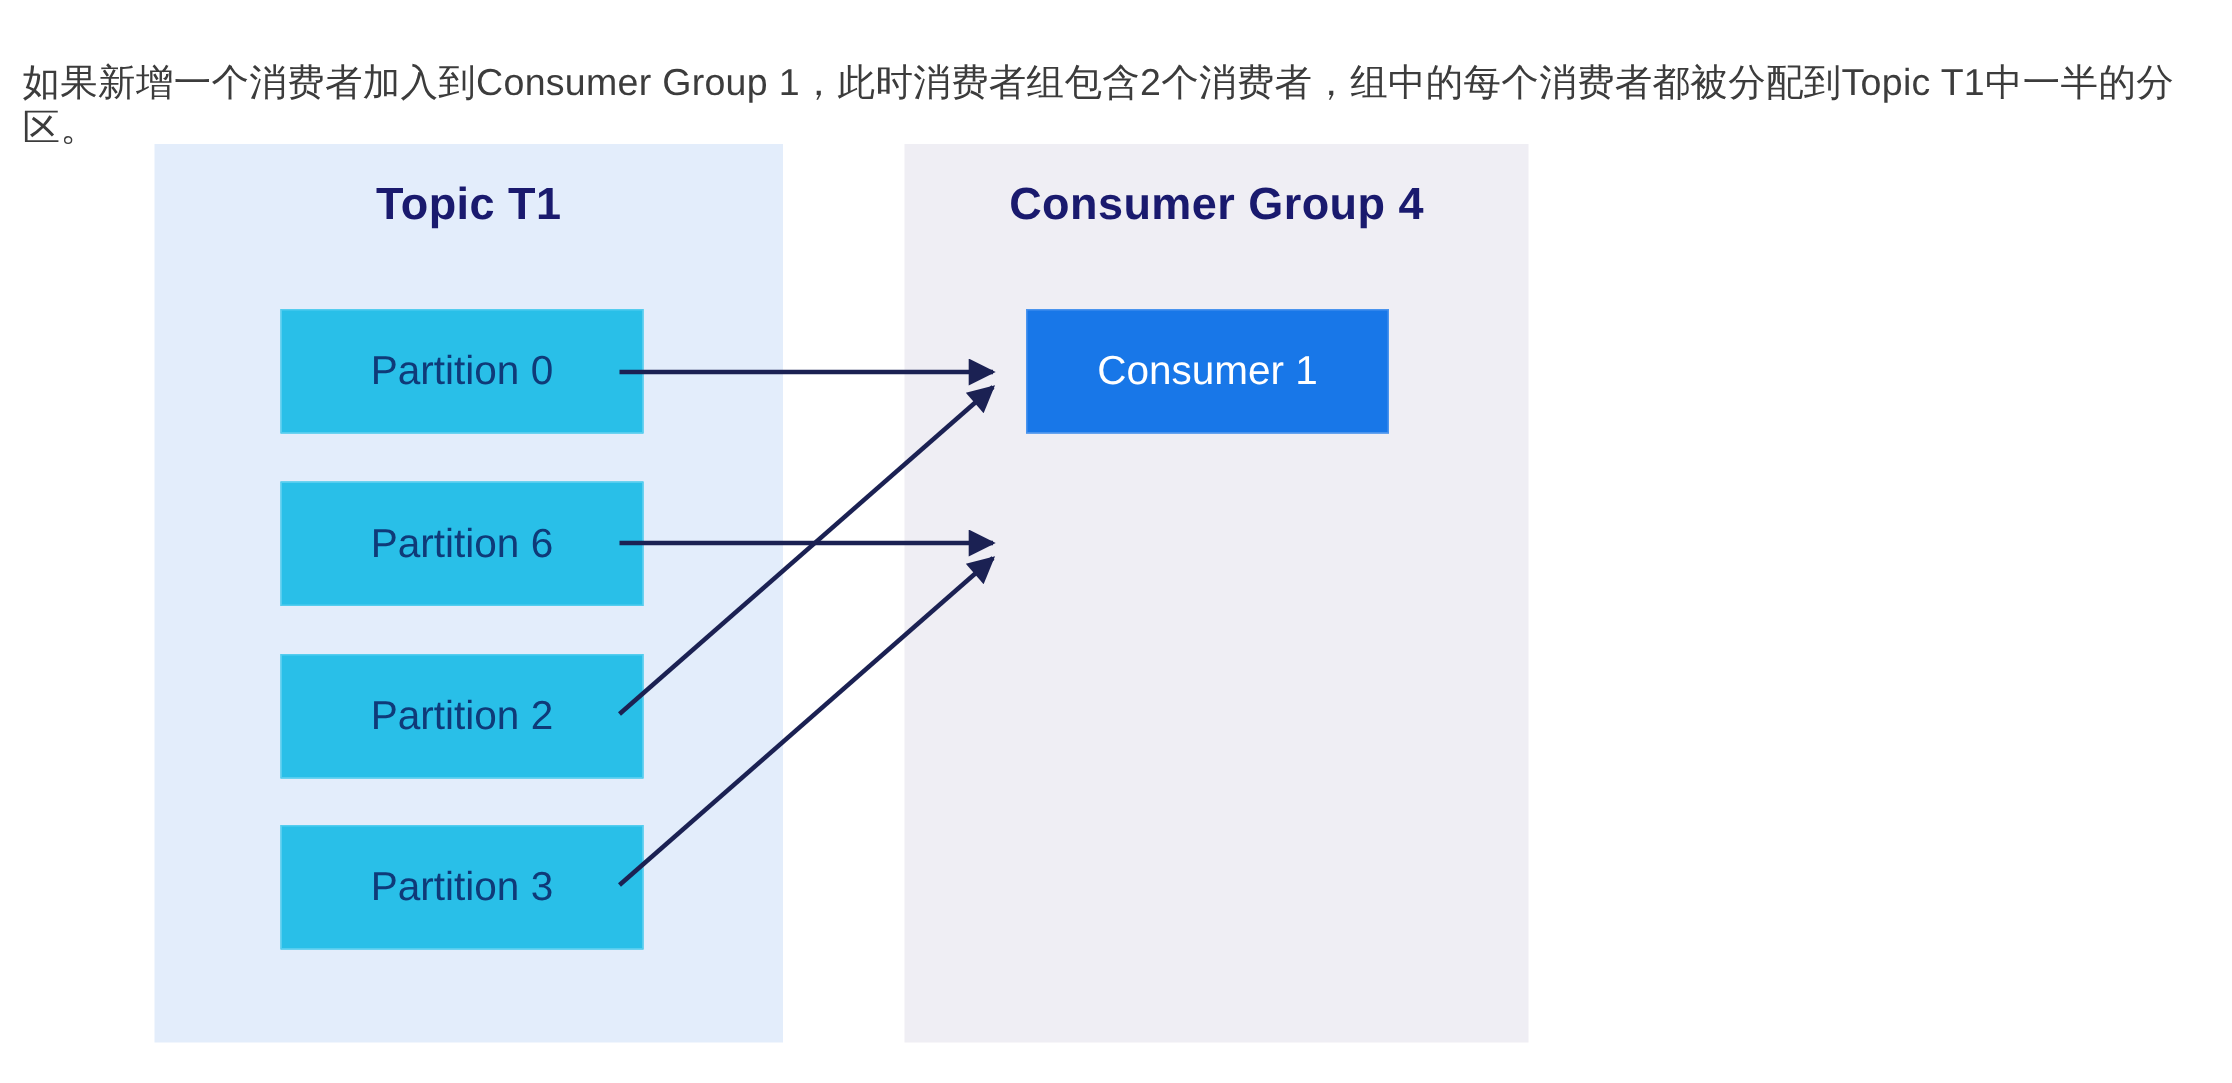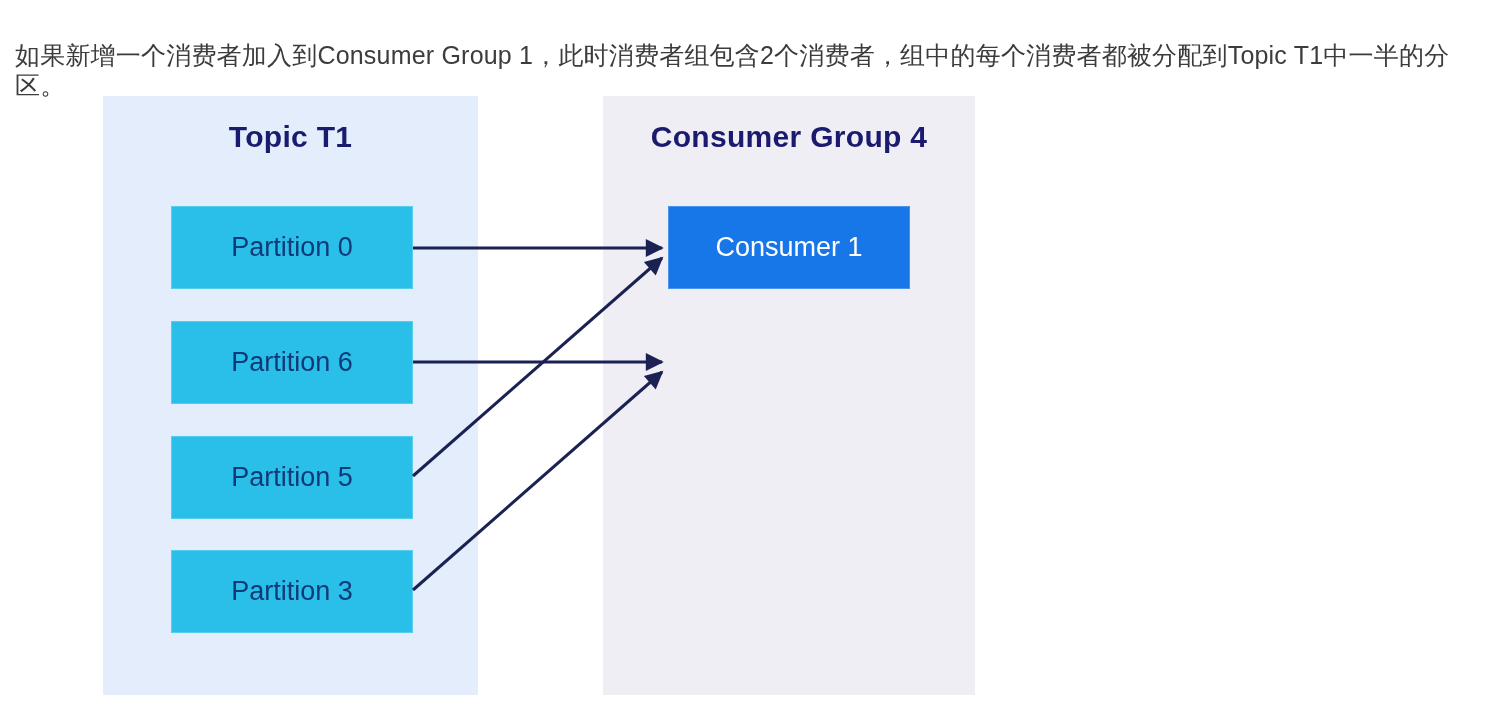--- a/index.html
+++ b/index.html
@@ -22,20 +22,21 @@
     width: 1460px;
     font-size: 25px;
     line-height: 30px;
     color: #3c3c3c;
     letter-spacing: 0.2px;
   }
   .panel {
     position: absolute;
     top: 96px;
     height: 599px;
+    padding-left: 44px;
   }
   .panel-topic {
     left: 103px;
     width: 375px;
     background: #e3edfb;
   }
   .panel-consumer-group {
     left: 603px;
     width: 372px;
     background: #efeef4;
@@ -53,20 +54,21 @@
   }
   .node {
     position: absolute;
     width: 242px;
     height: 83px;
     display: flex;
     align-items: center;
     justify-content: center;
     font-size: 27px;
     box-sizing: border-box;
+    margin-left: 16px;
   }
   .partition {
     left: 68px;
     background: #29bfe8;
     color: #0f3a78;
     border: 1px solid #55cdef;
   }
   .consumer {
     left: 65px;
     background: #1877e8;
@@ -96,21 +98,21 @@
   <div class="panel panel-topic">
     <div class="panel-title">Topic T1</div>
 
     <div class="node partition pos-row0">
       <span>Partition 0</span>
     </div>
     <div class="node partition pos-row1">
       <span>Partition 6</span>
     </div>
     <div class="node partition pos-row2">
-      <span>Partition 5</span>
+      <span>Partition 2</span>
     </div>
     <div class="node partition pos-row3">
       <span>Partition 3</span>
     </div>
   </div>
 
   <div class="panel panel-consumer-group">
     <div class="panel-title">Consumer Group 4</div>
 
     <div class="node consumer pos-row0">

